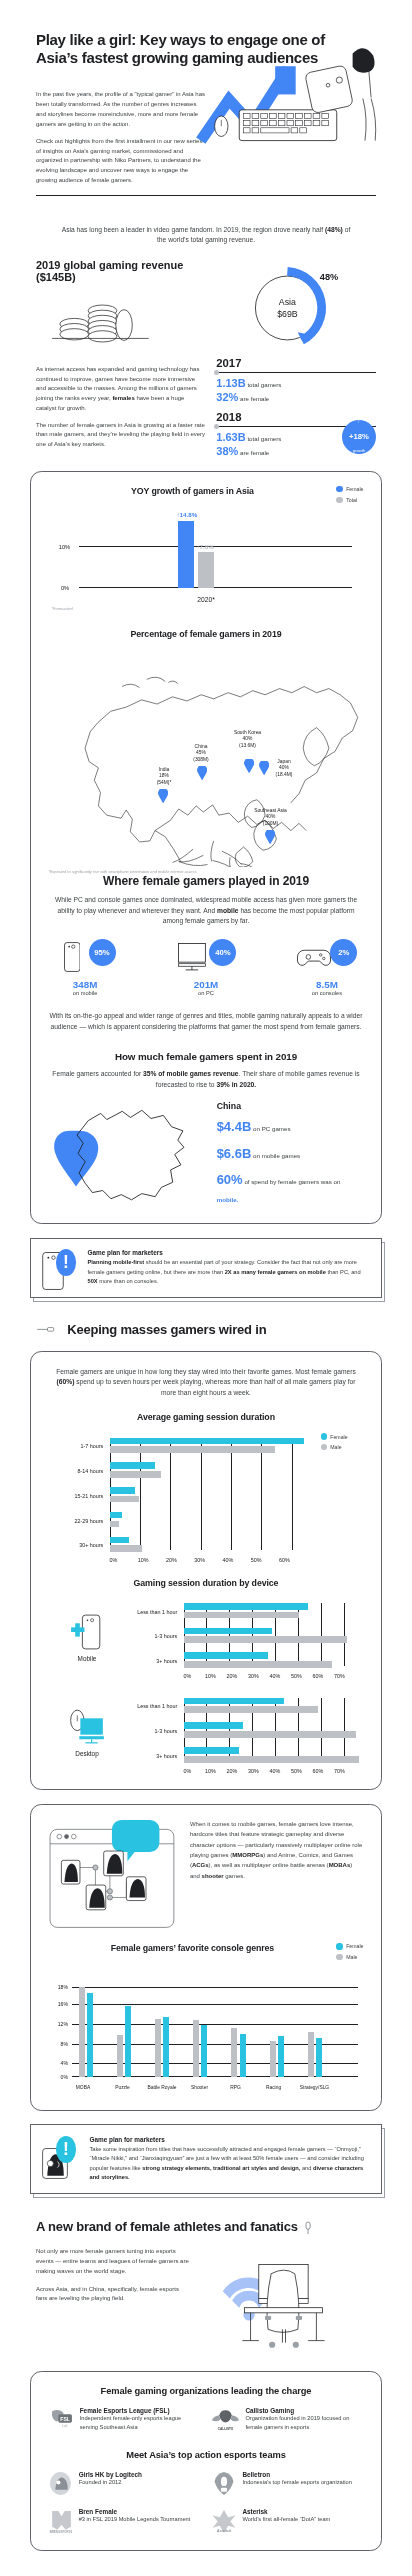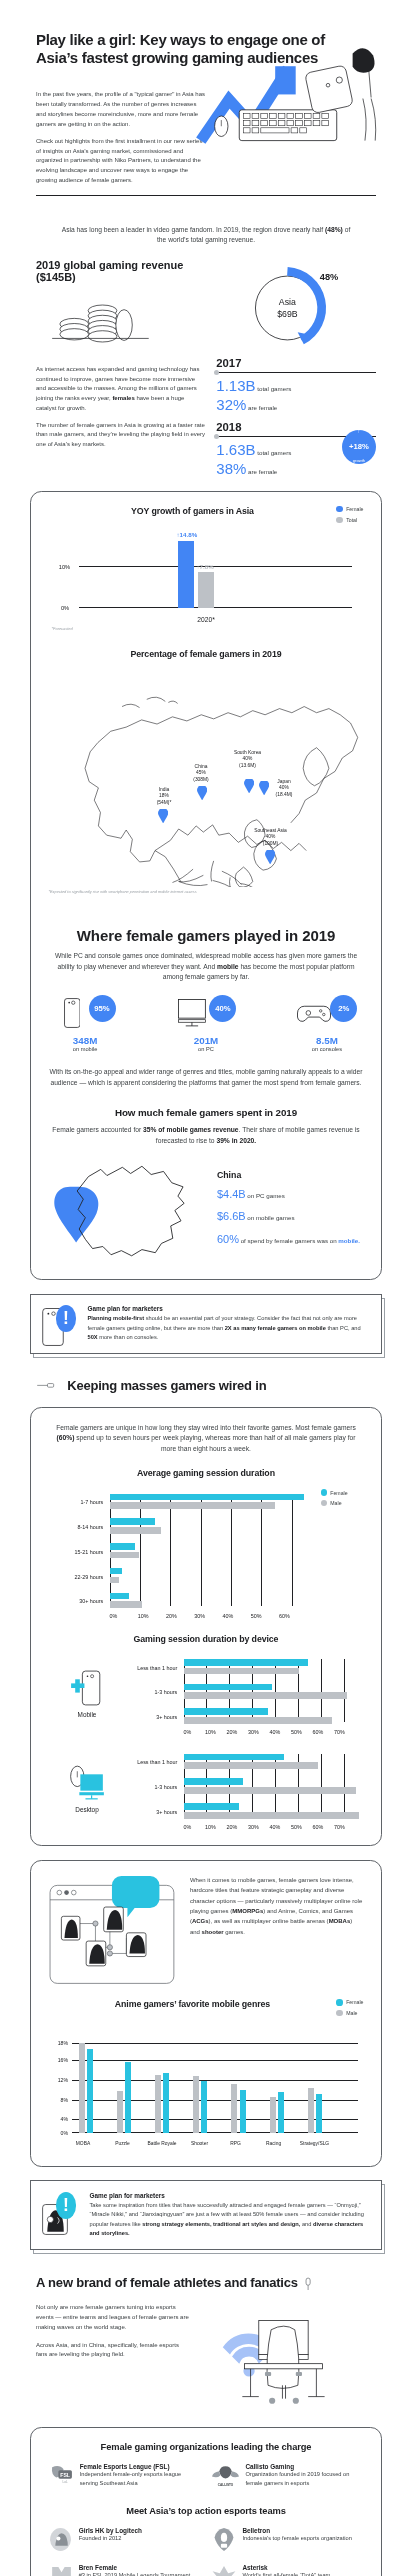--- a/index.html
+++ b/index.html
@@ -39,21 +39,21 @@
   .rev-row { display:flex; align-items:flex-start; margin-top:13.4px; }
   .rev-left { width:170px; }
   .donut-wrap { flex:1; display:flex; justify-content:center; position:relative; }
 
   
   .tl { margin-left:10.3px; }
   .tl-year { font-size:11.3px; font-weight:700; }
   .tl-line { height:1px; background:#202124; position:relative; margin:2.6px 0 4.1px 0; }
   .tl-dot { width:5.7px;height:5.7px;border-radius:50%;background:#bdc1c6;position:absolute;left:-2.6px;top:-2.3px; }
   .tl-stat { font-size:6.2px; color:#3c4043; margin-top:2.1px; }
-  .tl-stat .big { font-size:15px; font-weight:400; color:#4285f4; }
+  .tl-stat .big { font-size:11px; font-weight:700; color:#4285f4; }
   .growth-badge {
     width:34px;height:34px;border-radius:50%;background:#4285f4;color:#fff;
     display:flex;flex-direction:column;align-items:center;justify-content:center;
     line-height:1.05;
   }
   .growth-badge .pct{ font-size:7.7px;font-weight:700; }
   .growth-badge .lbl{ font-size:4.1px; }
   .growth-badge .arw{ font-size:4.6px; }
 
   
@@ -84,21 +84,21 @@
     position:absolute; right:3.1px; top:-3.1px; width:27px;height:27px;border-radius:50%;
     background:#4285f4;color:#fff;font-size:7.7px;font-weight:700;
     display:flex;align-items:center;justify-content:center;
   }
   .plat-num { font-size:9.8px; font-weight:700; color:#4285f4; margin-top:4.1px; }
   .plat-sub { font-size:5.7px; color:#3c4043; }
 
   
   .china-row { display:flex; align-items:center; gap:13.4px; margin-top:9.3px; }
   .china-stats { font-size:6.2px; color:#3c4043; line-height:2.05; }
-  .china-stats .n { font-size:11px; font-weight:400; color:#4285f4; }
+  .china-stats .n { font-size:13px; font-weight:700; color:#4285f4; }
   .china-name { font-size:8.8px; font-weight:700; margin-bottom:3.1px; }
 
   
   .gp-outer { margin:13.4px 0 0 0; position:relative; }
   .gp { border:0.7px solid #5f6368; background:#fff; padding:10.3px 13.4px 10.3px 11.3px; display:flex; gap:8.2px; position:relative; z-index:2; }
   .gp-shadow { position:absolute; left:3.1px; top:4.1px; right:-3.1px; bottom:-4.1px; border:0.7px solid #9aa0a6; z-index:1; }
   .gp-title { font-size:6.4px; font-weight:700; margin-bottom:2.1px; }
   .gp-body { font-size:5.7px; line-height:1.66; color:#3c4043; }
   .bang {
     width:20.6px;height:27px;border-radius:50%;color:#fff;font-size:17.5px;font-weight:700;
@@ -341,21 +341,21 @@
 
       <div class="pinlbl" style="left:196px;top:165px;width:52px;">
         <span>Southeast Asia</span><br><span>40%</span><br><span>(100M)</span>
       </div>
       <svg class="pin" style="left:216px;top:187px;" viewBox="0 0 20 28">
             <path d="M10 28 C2 15 0 11 0 8 A10 10 0 0 1 20 8 C20 11 18 15 10 28z" fill="#4285f4"></path>
           </svg>
     </div>
     <div class="small" style="margin-top:-1px;">*Expected to significantly rise with smartphone penetration and mobile internet access</div>
 
-    <h3 class="chart" style="margin-top:33px;font-size:15px;">Where female gamers played in 2019</h3>
+    <h3 class="chart" style="margin-top:0;font-size:12px;">Where female gamers played in 2019</h3>
     <p class="lead" style="margin-top:7.2px;">
       <span>While PC and console games once dominated, widespread mobile access has given more gamers the ability to play whenever and wherever they want. And </span><b>mobile</b><span> has become the most popular platform among female gamers by far.</span>
     </p>
 
     <div class="plat">
 
       <div class="plat-item">
         <div style="height:32px;position:relative;">
           <svg width="16.5" height="30" style="position:absolute;left:12.4px;top:0;" viewBox="0 0 32 58">
             <rect x="1" y="1" width="30" height="56" rx="5" fill="#fff" stroke="#202124" stroke-width="1.5"></rect>
@@ -685,21 +685,21 @@
           <rect x="150" y="112" width="38" height="46" rx="4" fill="#fff" stroke="#202124" stroke-width="1.4"></rect>
           <path d="M156 152 q2 -34 16 -36 q14 2 14 36z" fill="#202124"></path>
         </svg>
       </div>
       <p class="body" style="flex:1;font-size:6px;line-height:1.72;">
         <span>When it comes to mobile games, female gamers love intense, hardcore titles that feature strategic gameplay and diverse character options — particularly massively multiplayer online role playing games (</span><b>MMORPGs</b><span>) and Anime, Comics, and Games (</span><b>ACGs</b><span>), as well as multiplayer online battle arenas (</span><b>MOBAs</b><span>) and </span><b>shooter</b><span> games.</span>
       </p>
     </div>
 
     <div style="display:flex;align-items:flex-start;margin-top:11.3px;">
-      <h3 class="chart" style="flex:1;">Anime gamers’ favorite mobile genres</h3>
+      <h3 class="chart" style="flex:1;">Female gamers’ favorite console genres</h3>
       <div class="legend">
         <div class="li">
               <span class="dot" style="background:#29c2e0"></span>
               <span>Female</span>
             </div>
         <div class="li">
               <span class="dot" style="background:#bdc1c6"></span>
               <span>Male</span>
             </div>
       </div>

